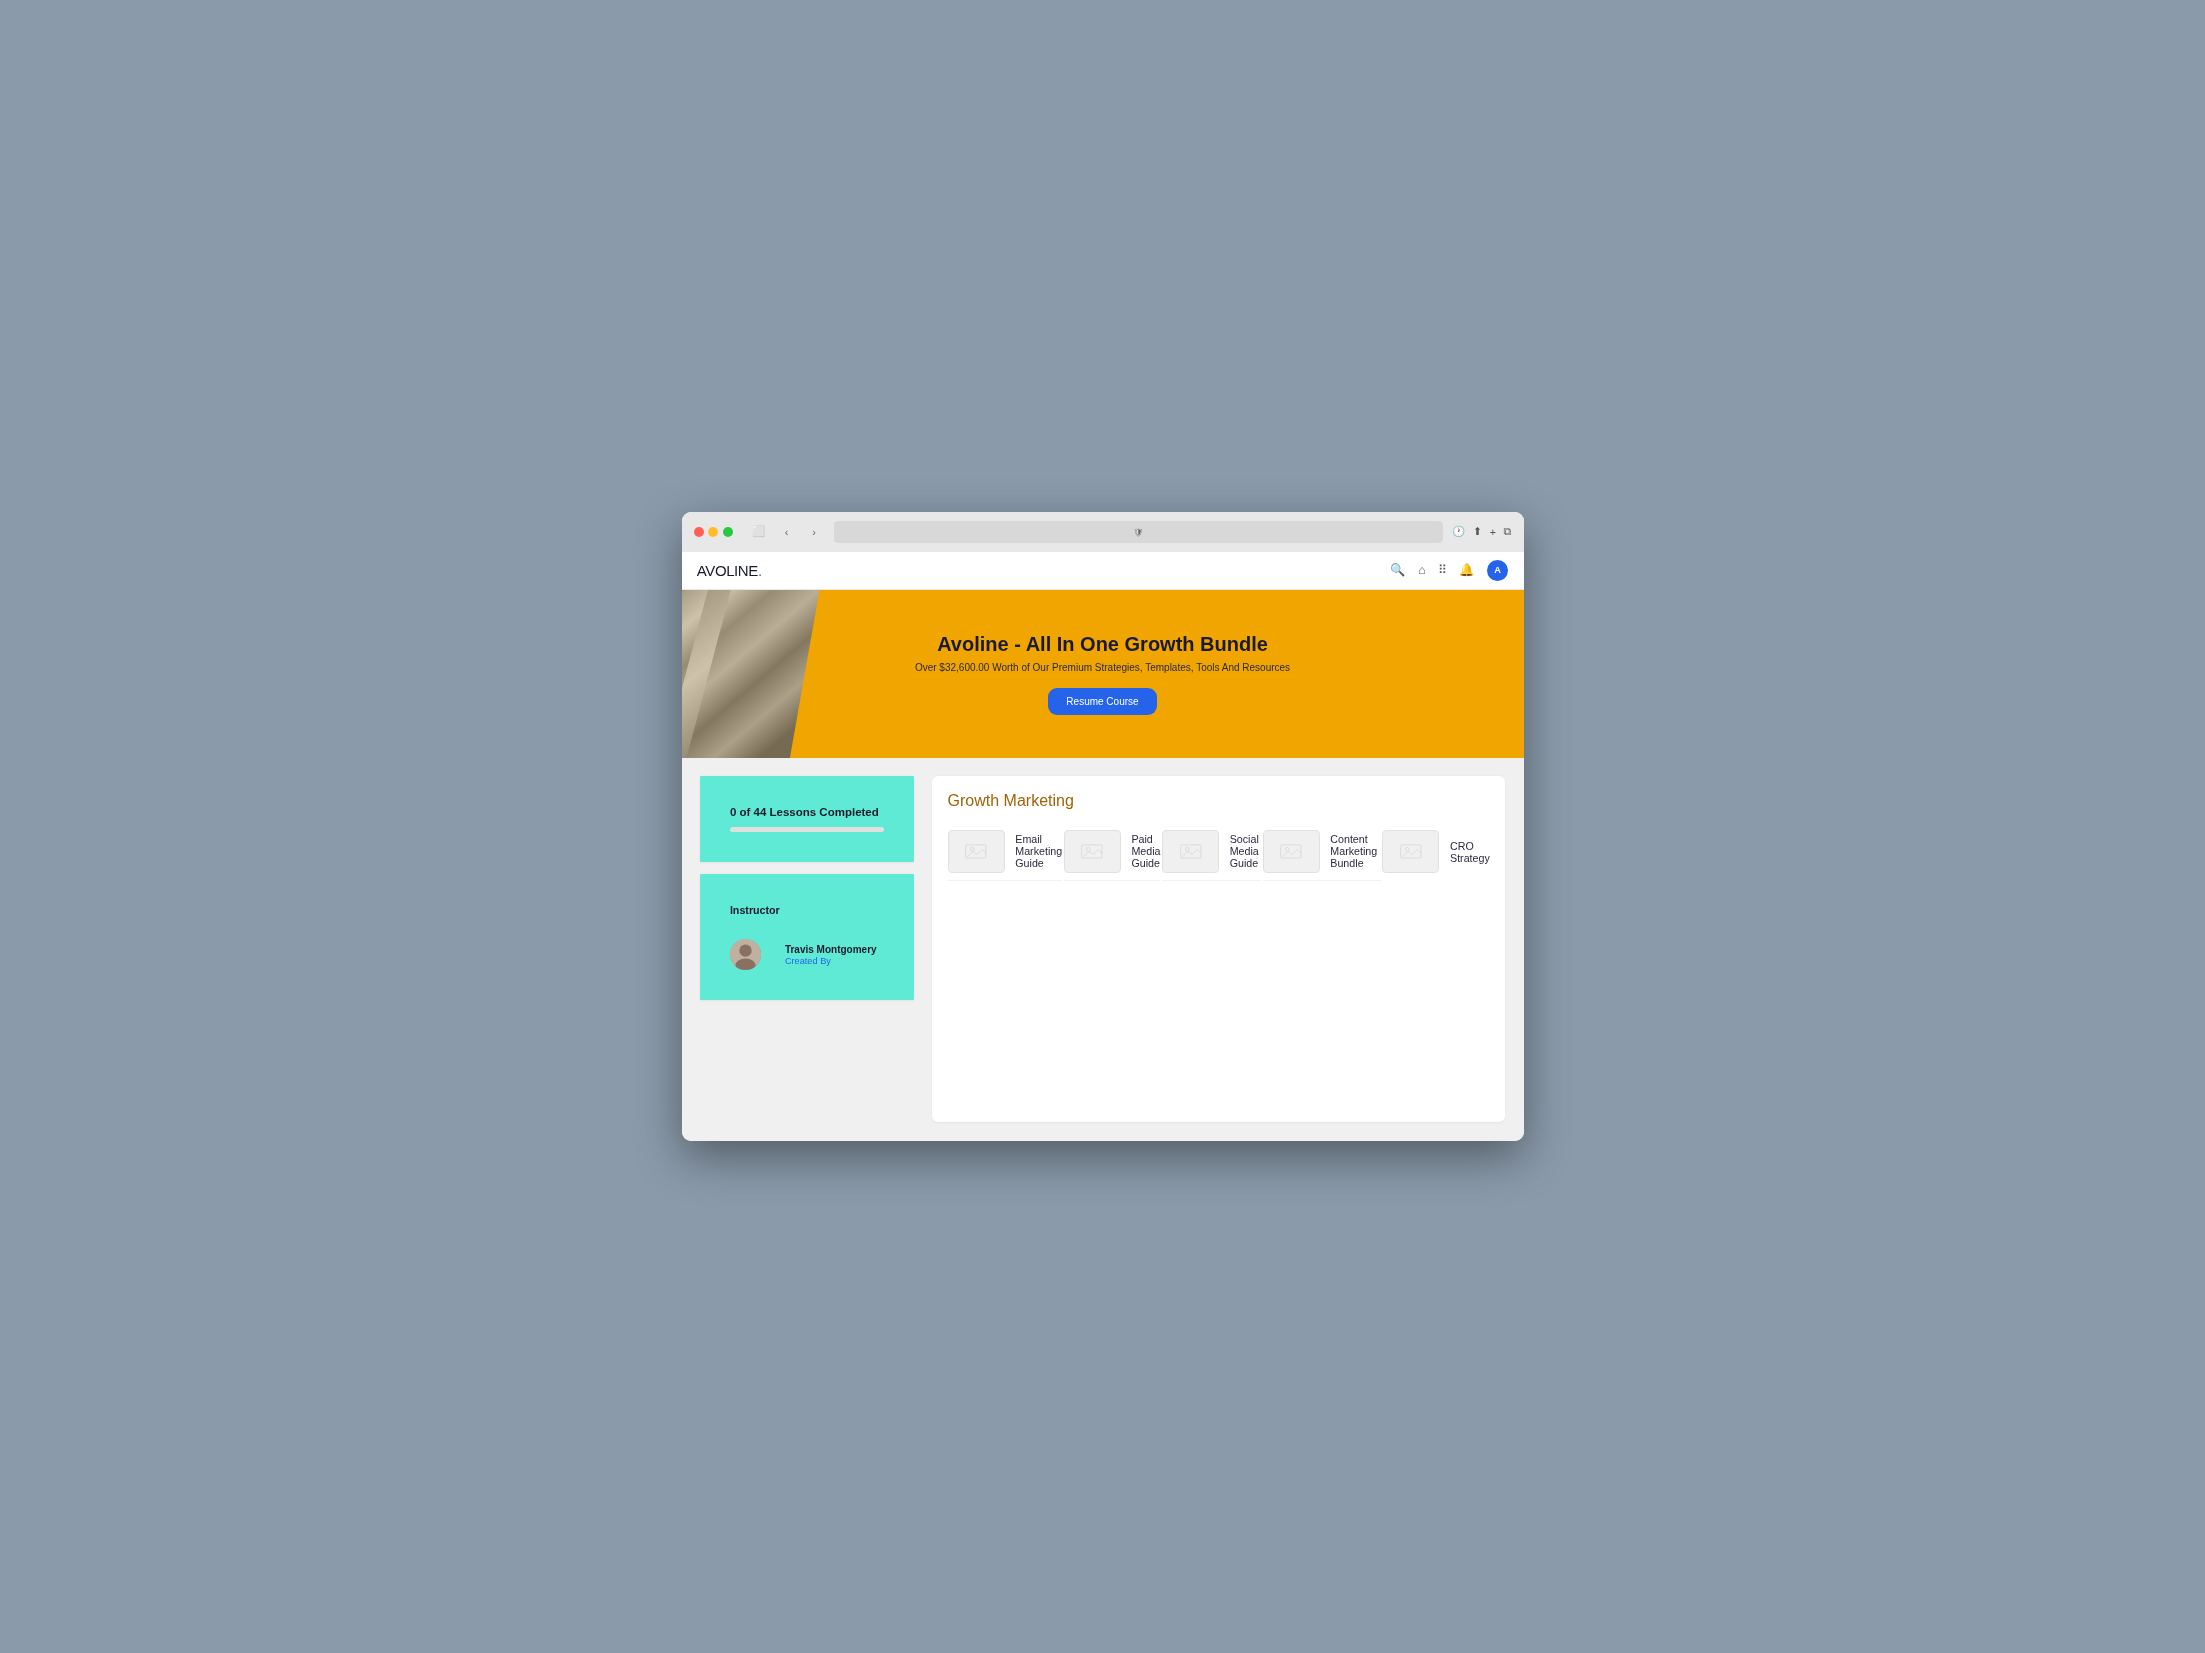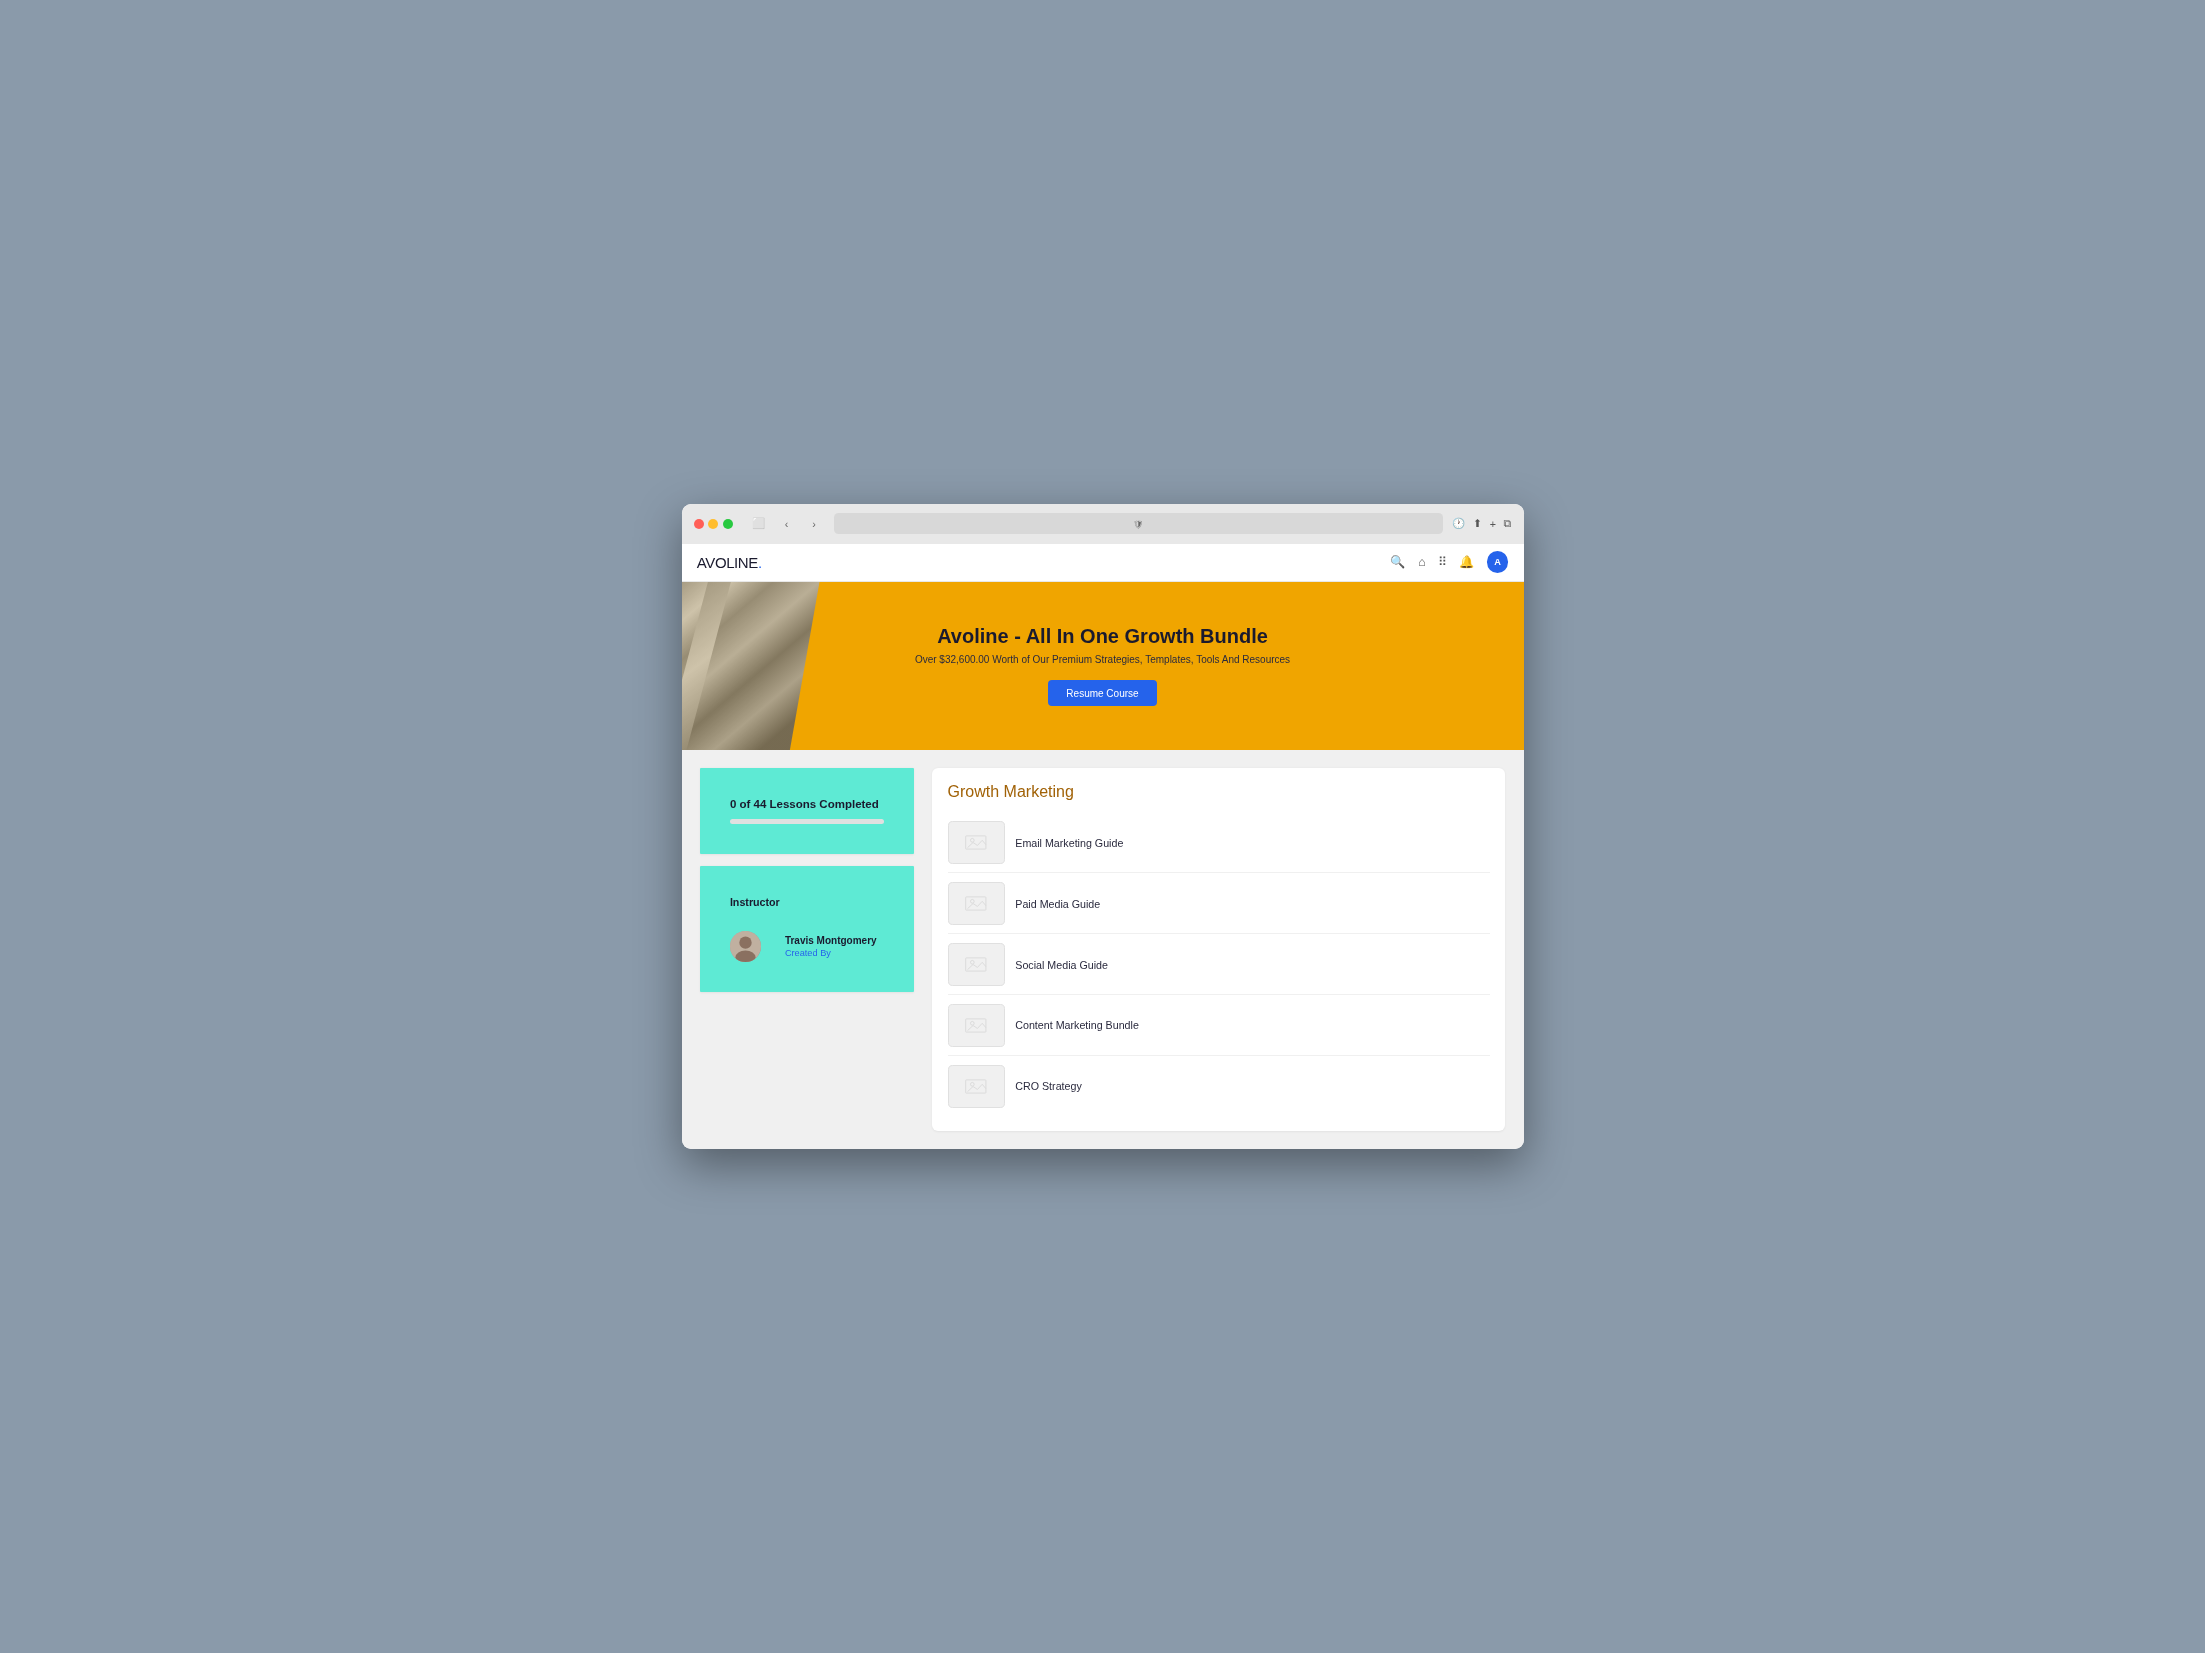--- a/index.html
+++ b/index.html
@@ -198,21 +198,21 @@
       font-size: 10px;
       color: #2a2a3e;
       margin-bottom: 15.3px;
     }
 
     .resume-btn {
       background: #2563eb;
       color: white;
       border: none;
       padding: 7.7px 18.4px;
-      border-radius: 4px;
+      border-radius: 9px;
       font-size: 10px;
       font-weight: 500;
       cursor: pointer;
     }
 
     
     .main-content {
       background: #f0f0f0;
       display: flex;
       padding: 18.4px;
@@ -314,21 +314,21 @@
 
     .section-title {
       font-size: 16px;
       font-weight: 400;
       color: #a16207;
       margin-bottom: 12.3px;
     }
 
     .lesson-list {
       display: flex;
-      flex-direction: column;
+      flex-direction: row;
       gap: 1.5px;
     }
 
     .lesson-item {
       display: flex;
       align-items: center;
       gap: 10.7px;
       padding: 7.7px 0;
       border-bottom: 0.8px solid #f0f0f0;
       cursor: pointer;

